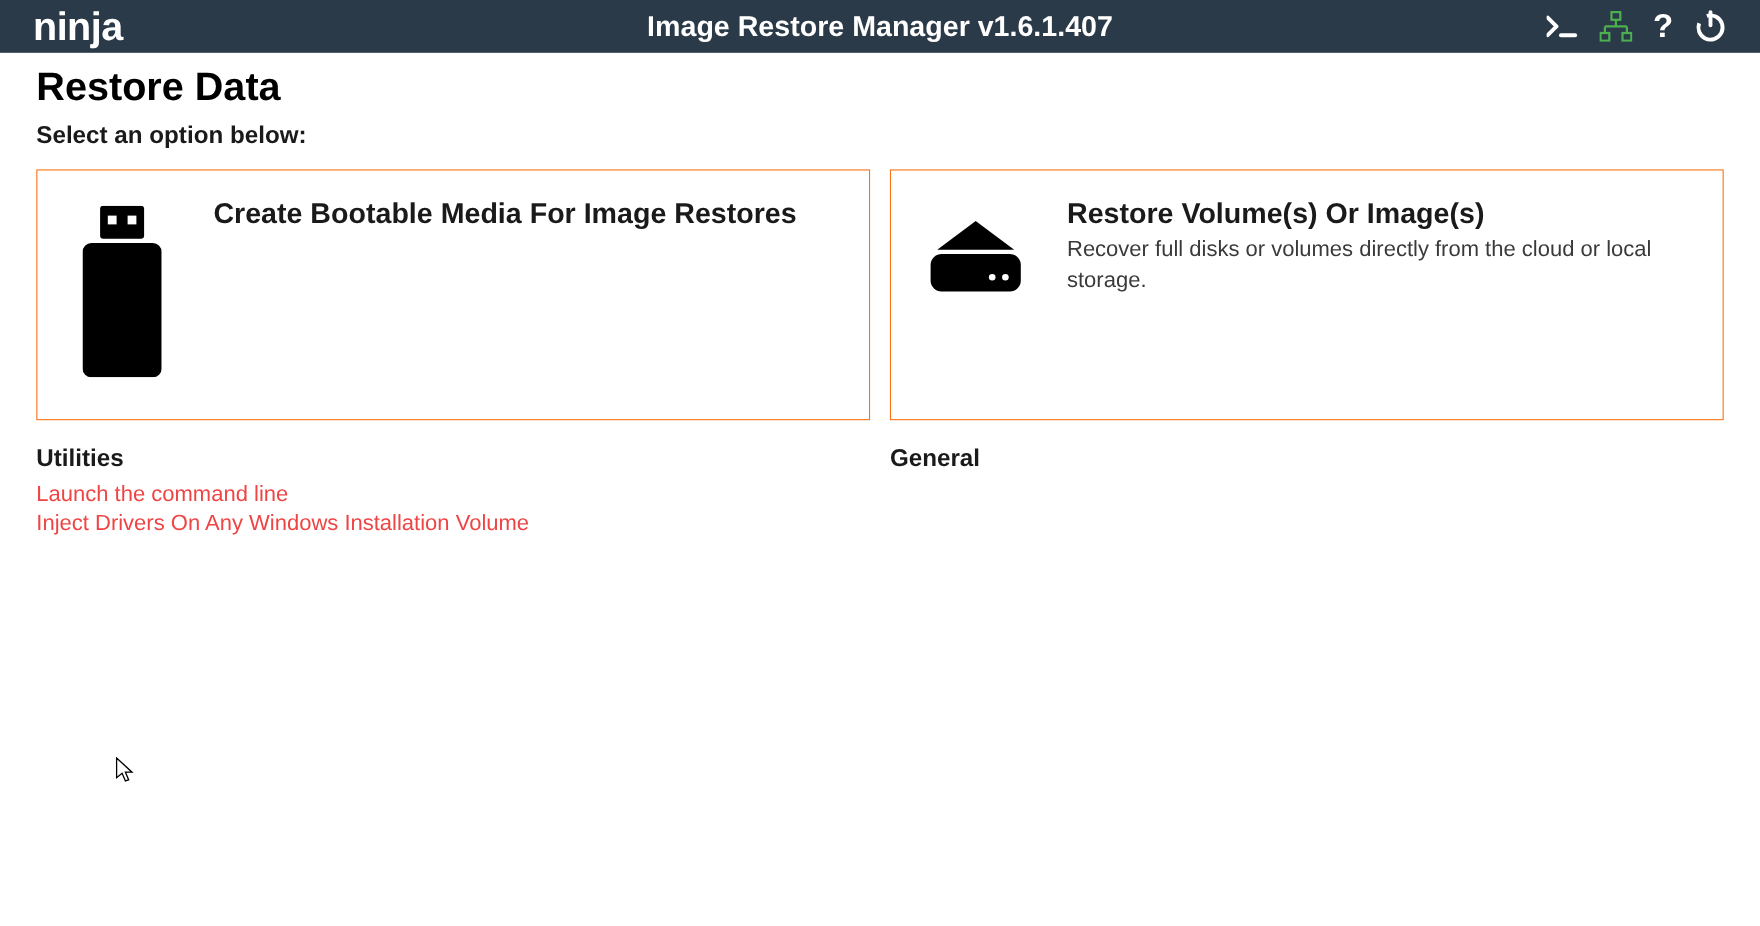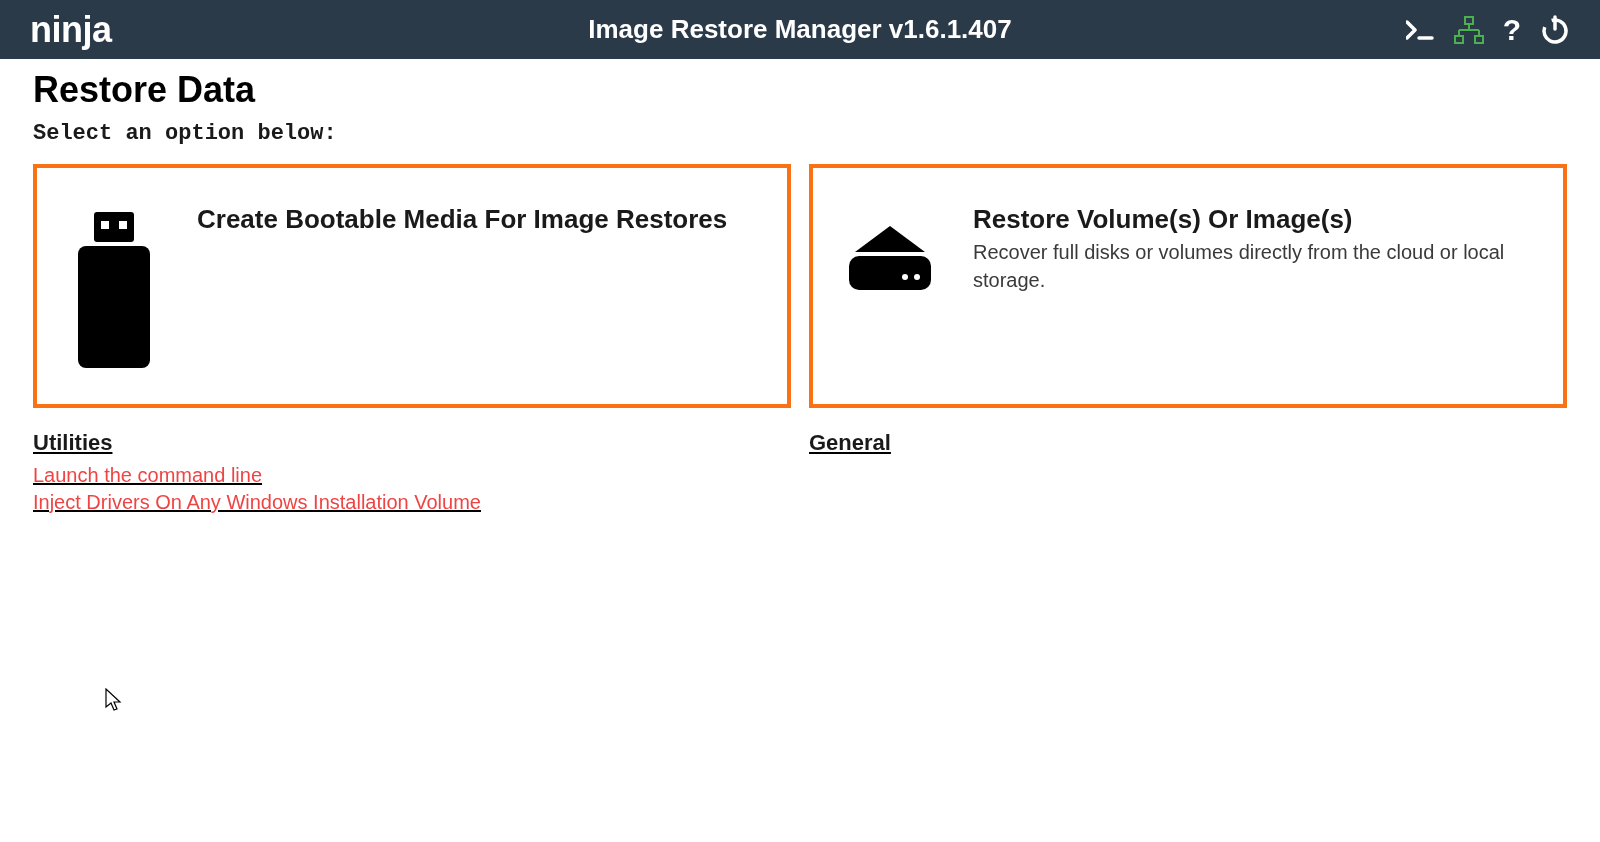--- a/index.html
+++ b/index.html
@@ -5,21 +5,21 @@
     * { margin: 0; padding: 0; box-sizing: border-box; }
     body {
       font-family: "Segoe UI", Arial, sans-serif;
       background: #ffffff;
       color: #000000;
       width: 1600px;
       height: 842px;
       overflow: hidden;
     }
     .titlebar {
-      height: 59px;
+      height: 48px;
       background: #2b3a48;
       display: flex;
       align-items: center;
       padding: 0 30px;
       color: #ffffff;
       position: relative;
     }
     .logo {
       font-weight: 700;
       font-size: 36px;
@@ -56,31 +56,30 @@
       font-size: 36px;
       font-weight: 600;
       color: #000000;
       margin-bottom: 10px;
     }
     .subtitle {
       font-size: 22px;
       font-weight: 700;
       color: #1a1a1a;
       margin-bottom: 18px;
-      font-family: Liberation Mono, monospace;
     }
     .card-row {
       display: flex;
       gap: 18px;
       margin-bottom: 22px;
     }
     .card {
       flex: 1;
-      border: 4px solid #f97316;
-      padding: 36px 22px;
+      border: 1px solid #f97316;
+      padding: 24px 22px;
       display: flex;
       gap: 28px;
       min-height: 228px;
       cursor: pointer;
       background: #ffffff;
       justify-content: space-between;
     }
     .card-icon {
       flex-shrink: 0;
       width: 110px;
@@ -98,21 +97,20 @@
       line-height: 1.2;
     }
     .card-desc {
       font-size: 20px;
       color: #3a3a3a;
       line-height: 1.38;
     }
     .link-columns {
       display: flex;
       gap: 18px;
-      text-decoration: underline;
     }
     .link-col { flex: 1; }
     .link-heading {
       font-size: 22px;
       font-weight: 700;
       color: #1a1a1a;
       margin-bottom: 6px;
     }
     .link-list .link-item {
       font-size: 20px;

